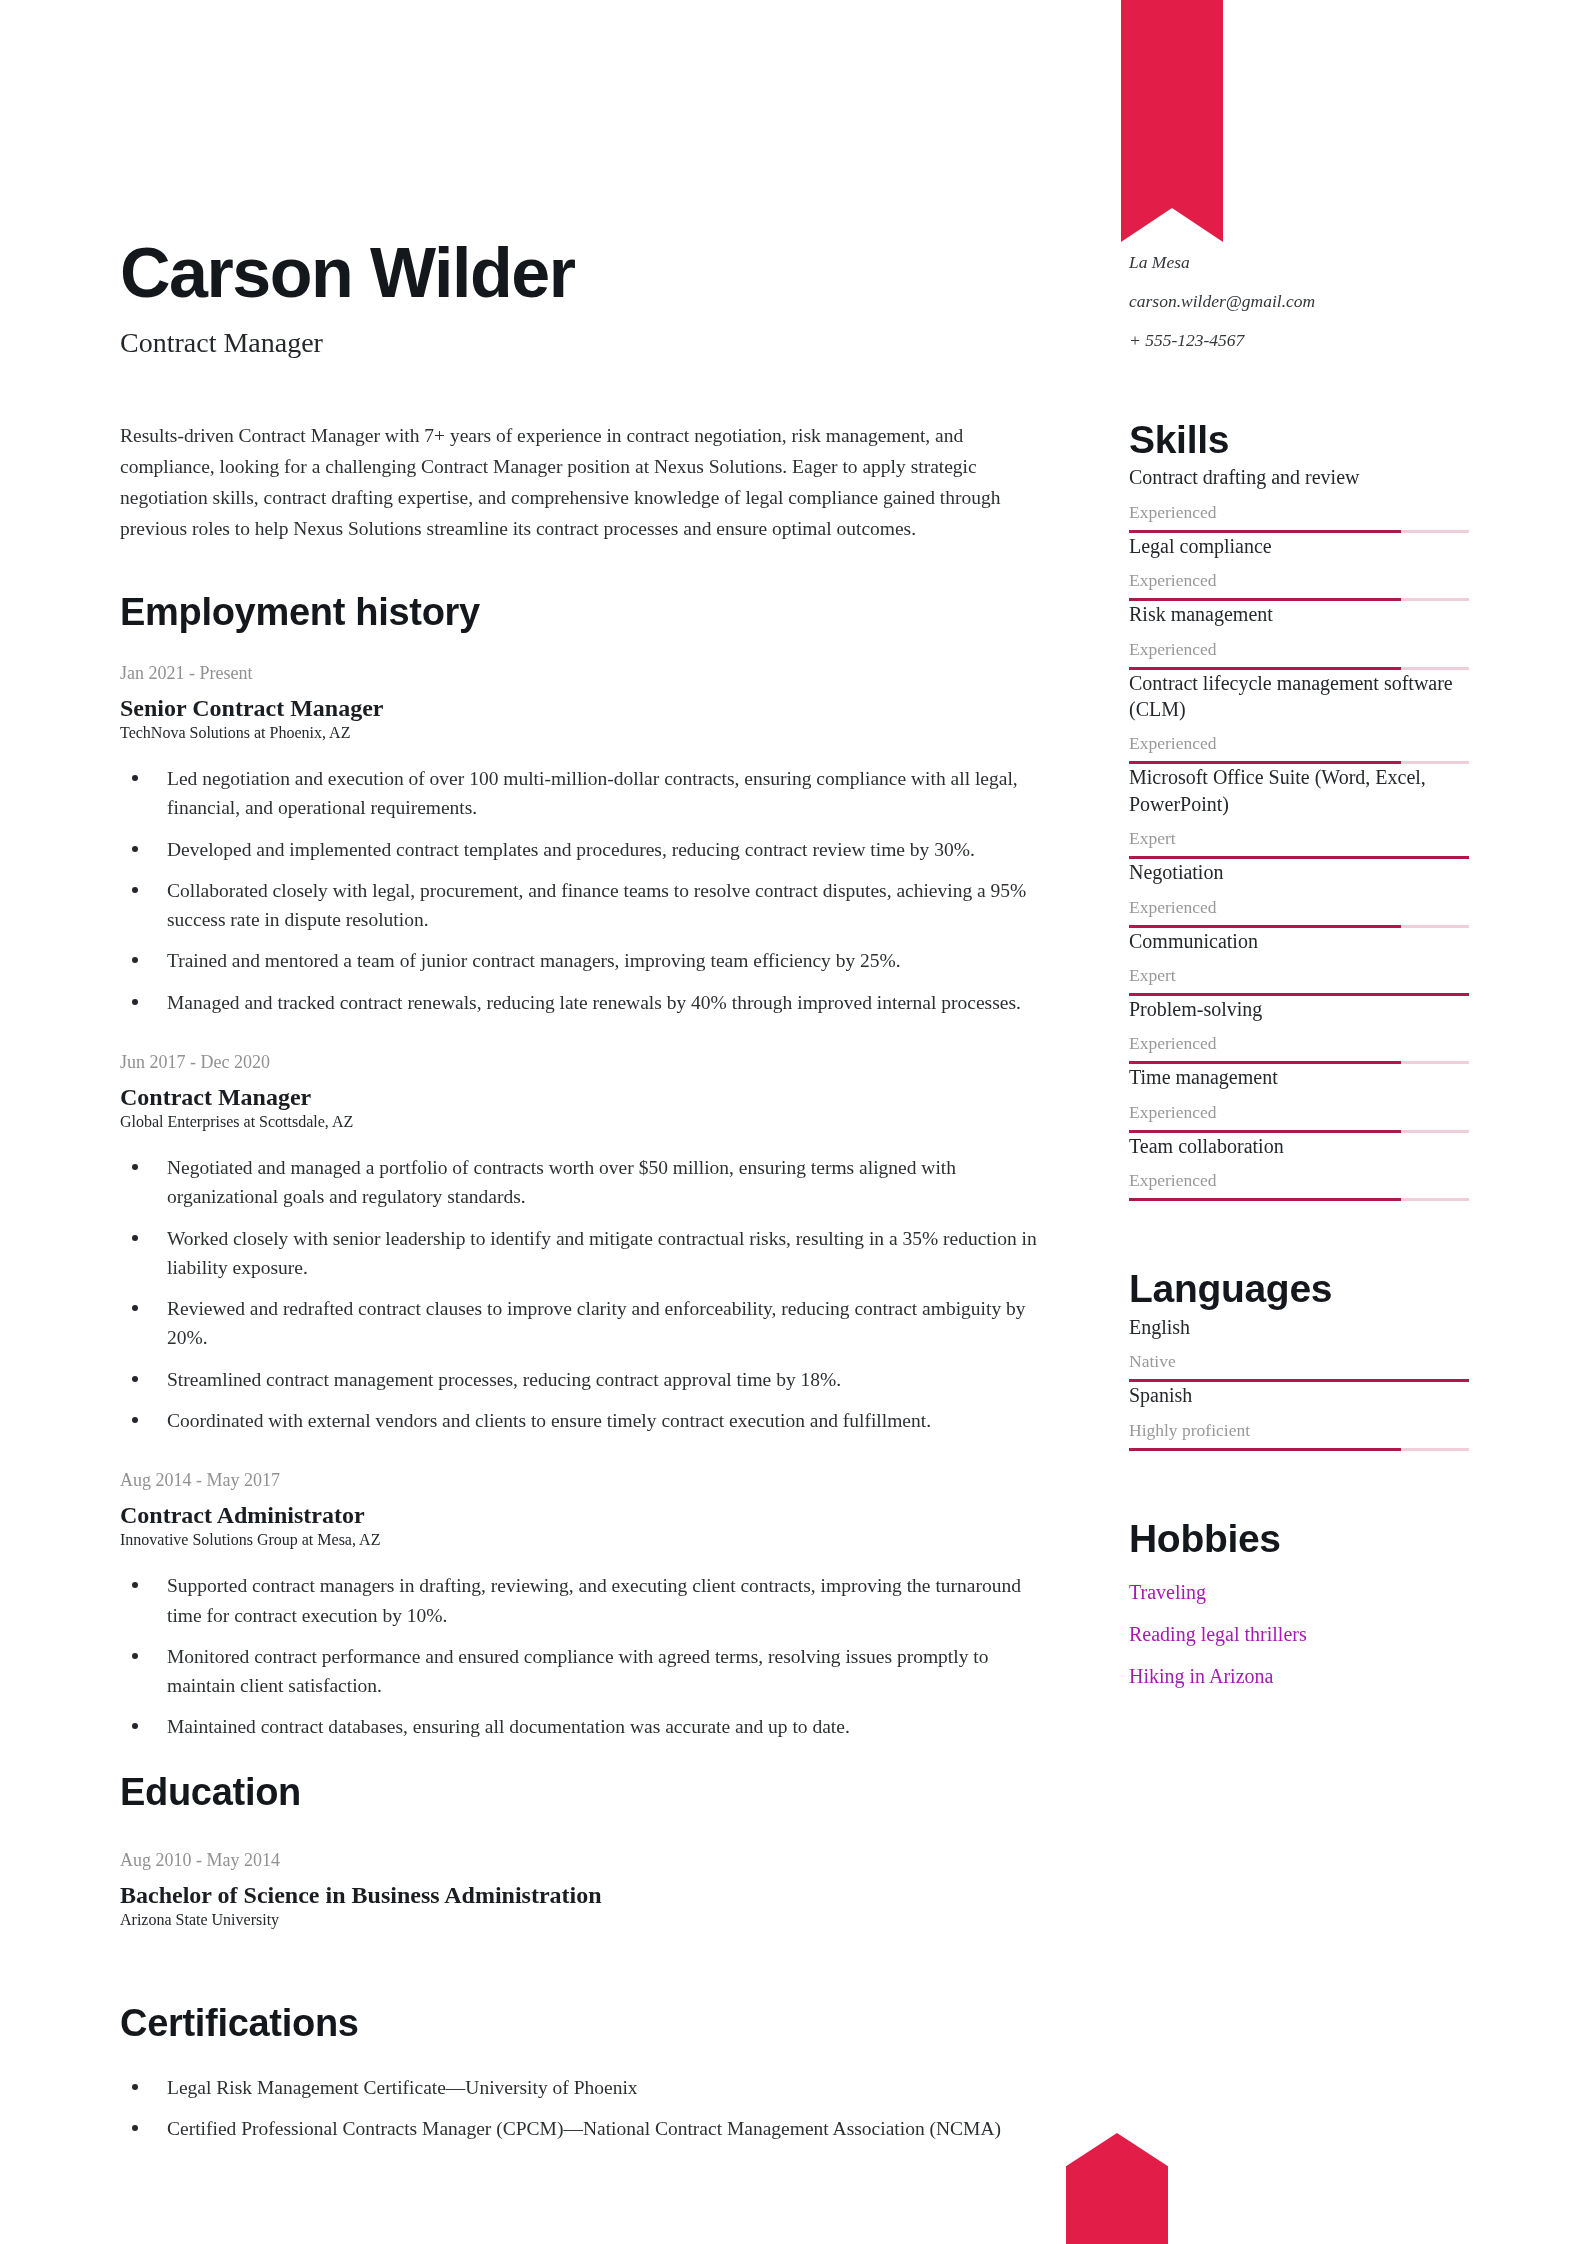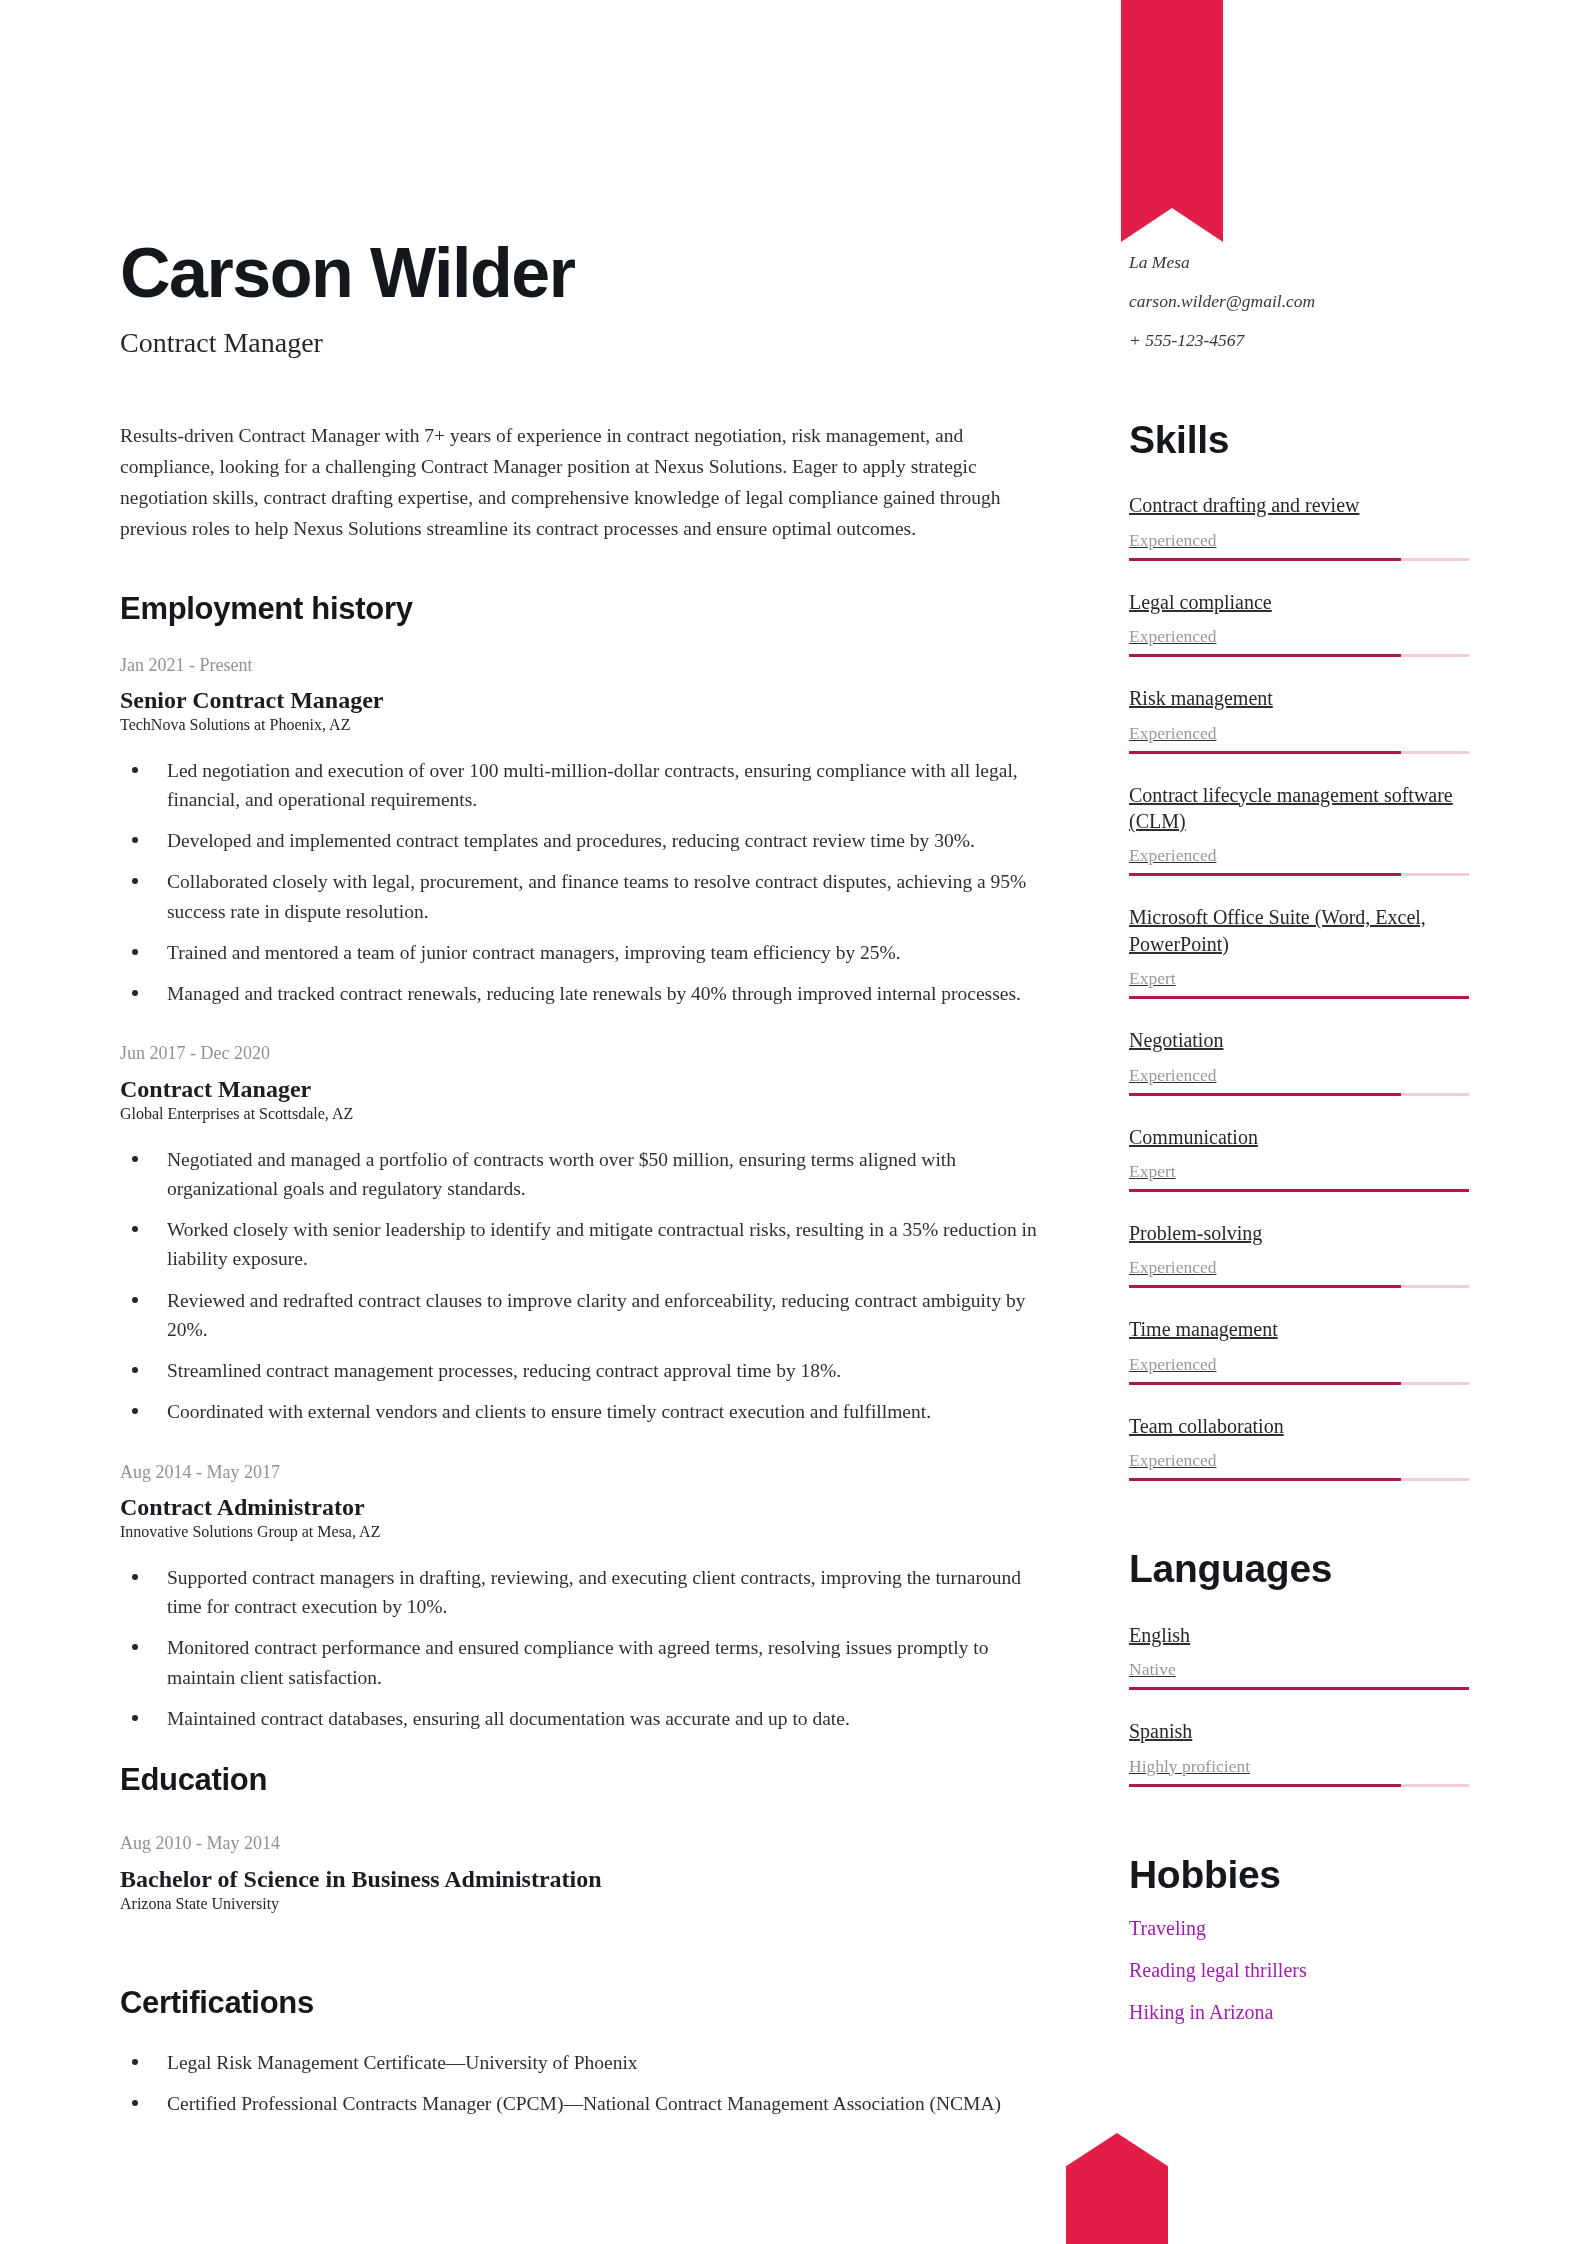--- a/index.html
+++ b/index.html
@@ -36,21 +36,21 @@
   
   .name{
     font-family:"Liberation Sans", sans-serif;font-weight:bold;
     font-size:70px;line-height:1.0;letter-spacing:-1.5px;
     color:#14171c;margin:0;
   }
   .subtitle{font-size:28px;line-height:1.2;margin-top:18px;color:#24282c;}
   .summary{font-size:19.5px;line-height:1.6;margin:60px 0 0 0;color:#2d3033;}
   h2.main-h{
     font-family:"Liberation Sans", sans-serif;font-weight:bold;
-    font-size:31px;line-height:1.2;color:#14171c;
+    font-size:38px;line-height:1.2;color:#14171c;
     margin:28px 0 0 0;letter-spacing:-0.3px;
   }
   h2#employment-heading{margin-top:46px;}
   h2#certifications-heading{margin-top:70px;}
   .job{margin-top:34px;}
   .job:first-of-type{margin-top:26px;}
   .dates{font-size:18px;color:#919191;line-height:1.3;}
   .jtitle{
     font-size:24px;font-weight:bold;color:#1a1d21;
     margin:8px 0 0 0;line-height:1.25;
@@ -70,21 +70,21 @@
   
   .contact-line{
     font-style:italic;font-size:17.5px;line-height:1.25;
     color:#33363a;margin-bottom:17px;
   }
   h2.side-h{
     font-family:"Liberation Sans", sans-serif;font-weight:bold;
     font-size:39px;line-height:1.25;color:#14171c;
     margin:64px 0 0 0;letter-spacing:-0.3px;
   }
-  .skill{margin-top:28px;text-decoration:underline;}
+  .skill{}
   .sname{font-size:20px;line-height:1.32;color:#24282c;}
   .slevel{font-size:17.5px;line-height:1.2;color:#999999;margin-top:11px;}
   .bar{margin-top:7px;height:3px;background:var(--bar-track);width:100%;}
   .fill{height:100%;background:var(--bar-fill);}
   .hobby{font-size:20px;line-height:1.3;color:#a21caf;margin-top:16px;}
   .hobby:first-of-type{margin-top:26px;}
 </style>
 </head>
 <body>
 

